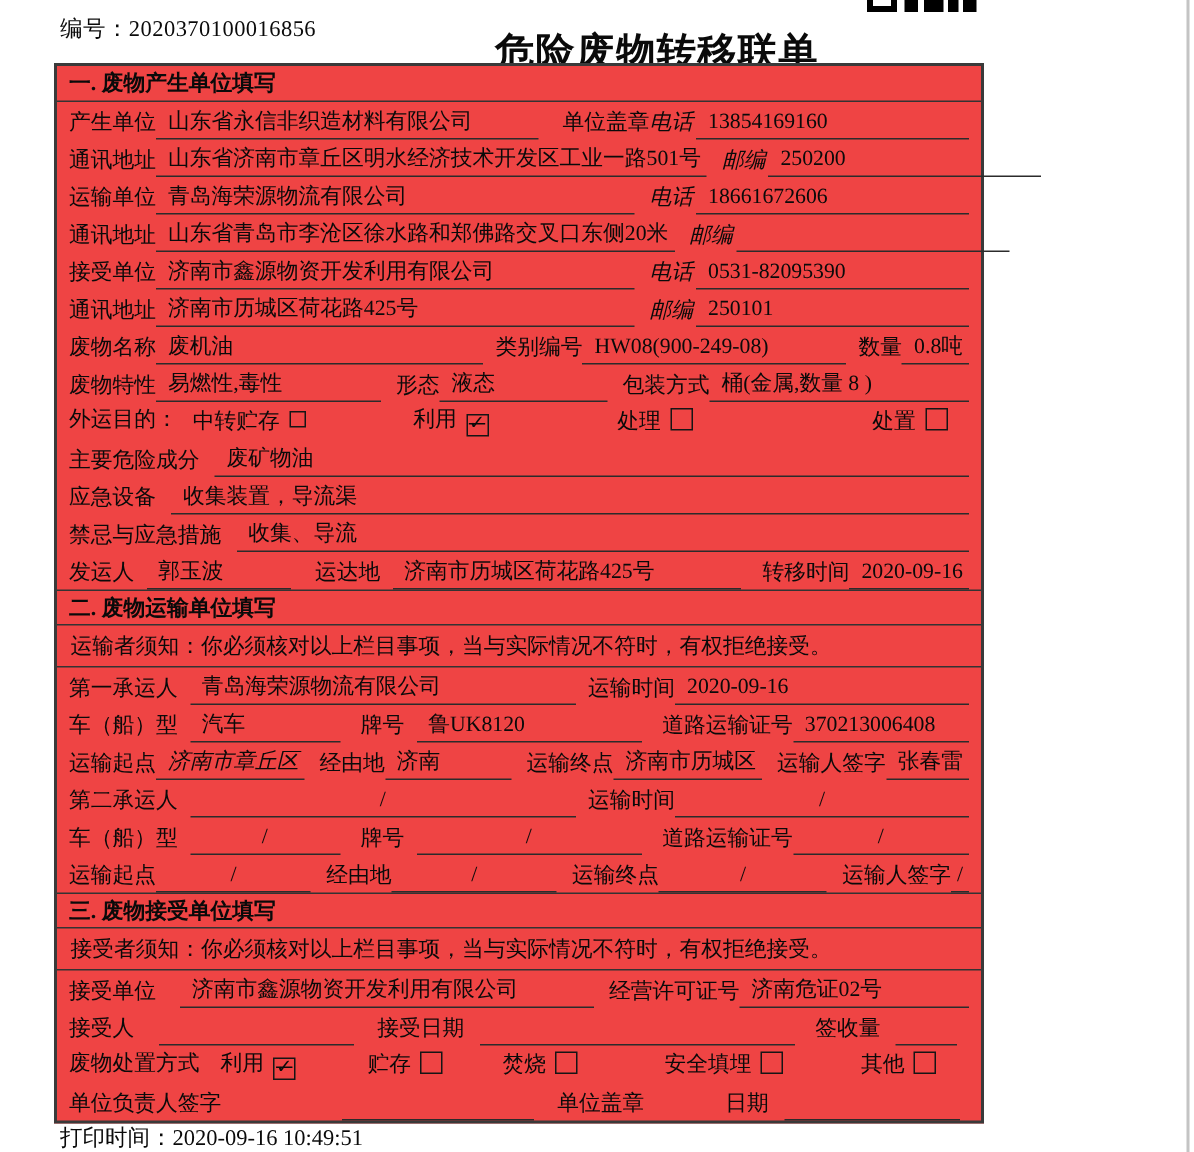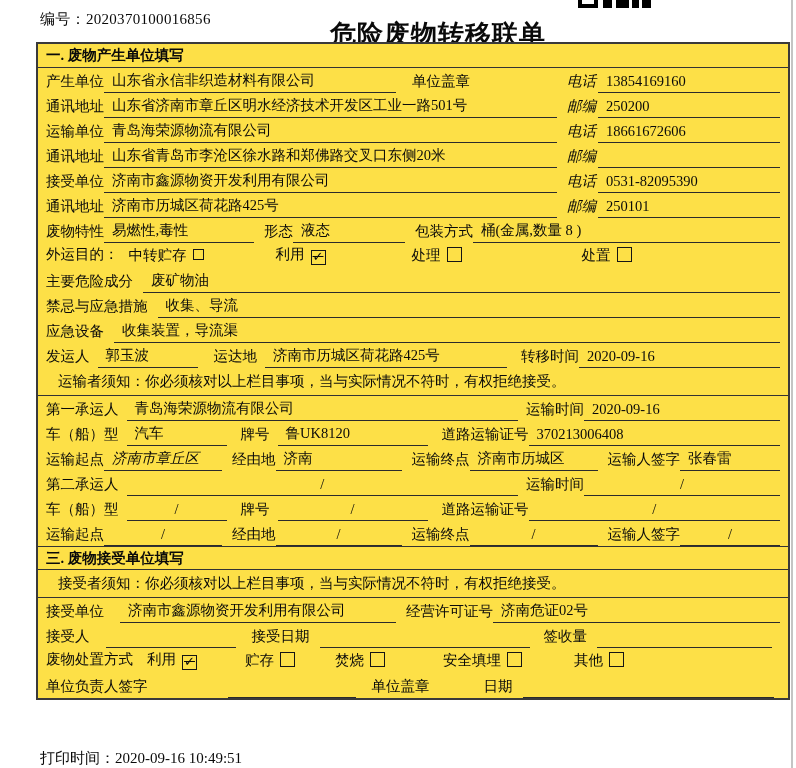--- a/index.html
+++ b/index.html
@@ -8,24 +8,24 @@
     font-family:"Liberation Serif","DejaVu Serif",serif;color:#0a0a0a;
   }
   
   .serial{position:absolute;left:40px;top:10px;font-size:15px;letter-spacing:.3px;}
   .doc-title{position:absolute;left:330px;top:17px;font-size:26px;font-weight:bold;letter-spacing:1px;}
   .qr{position:absolute;left:578px;top:0;width:74px;height:8px;}
   .qr div{position:absolute;background:#000;}
   .page-edge{position:absolute;left:791px;top:0;width:2px;height:768px;background:#c4c4c4;}
 
   
-  .form{position:absolute;left:36px;top:42px;width:754px;border:2px solid #3a3a3a;box-sizing:border-box;background:#fde047;}
+  .form{position:absolute;left:36px;top:42px;width:620px;border:2px solid #3a3a3a;box-sizing:border-box;background:#ef4444;}
   .sec{height:24px;display:flex;align-items:center;padding:0 8px;font-size:14.5px;font-weight:bold;border-bottom:1.5px solid #333;box-sizing:border-box;}
   .sec.bt{border-top:1.5px solid #333;}
-  .notice{height:28px;display:flex;align-items:center;padding:0 20px;font-size:14.5px;border-bottom:1.5px solid #333;box-sizing:border-box;}
+  .notice{height:28px;display:flex;align-items:center;padding:0 9px;font-size:14.5px;border-bottom:1.5px solid #333;box-sizing:border-box;}
   .row{height:25px;display:flex;align-items:flex-end;padding:0 8px;font-size:14.5px;box-sizing:border-box;}
   .lbl{white-space:nowrap;padding-bottom:2px;}
   .val{border-bottom:1.5px solid #2b2b2b;padding:0 4px 2px 8px;white-space:nowrap;box-sizing:border-box;min-height:18px;}
   .grow{flex:1 1 auto;}
   .c{text-align:center;padding-left:4px;}
   .rg{margin-left:auto;display:flex;align-items:flex-end;}
   .rg .val{width:182px;flex:none;}
   .rg .lbl{margin-right:2px;font-style:italic;}
 
   
@@ -107,20 +107,28 @@
 
   <div class="row">
     <span class="lbl">通讯地址</span>
     <span class="val grow" style="margin-right:10px;">济南市历城区荷花路425号</span>
     <span class="rg">
         <span class="lbl">邮编</span>
         <span class="val">250101</span>
       </span>
   </div>
 
+  <div class="row">
+    <span class="lbl">废物名称</span>
+    <span class="val" style="width:226px;">废机油</span>
+    <span class="lbl ml8">类别编号</span>
+    <span class="val" style="width:182px;">HW08(900-249-08)</span>
+    <span class="lbl ml8">数量</span>
+    <span class="val grow">0.8吨</span>
+  </div>
 
   <div class="row">
     <span class="lbl">废物特性</span>
     <span class="val" style="width:150px;">易燃性,毒性</span>
     <span class="lbl ml10">形态</span>
     <span class="val" style="width:112px;">液态</span>
     <span class="lbl ml10">包装方式</span>
     <span class="val grow">桶(金属,数量 8 )</span>
   </div>
 
@@ -131,38 +139,39 @@
     <span class="opt" style="margin-left:86px;"><span>处理</span><s class="ck"></s></span>
     <span class="opt" style="margin-left:120px;"><span>处置</span><s class="ck"></s></span>
   </div>
 
   <div class="row">
     <span class="lbl">主要危险成分</span>
     <span class="val grow ml10">废矿物油</span>
   </div>
 
   <div class="row">
+    <span class="lbl">应急设备</span>
+    <span class="val grow ml10">收集装置，导流渠</span>
+  </div>
+
+  <div class="row">
     <span class="lbl">禁忌与应急措施</span>
     <span class="val grow ml10">收集、导流</span>
-  </div>
-
-  <div class="row">
-    <span class="lbl">应急设备</span>
-    <span class="val grow ml10">收集装置，导流渠</span>
   </div>
 
   <div class="row">
     <span class="lbl">发运人</span>
     <span class="val ml8" style="width:100px;">郭玉波</span>
     <span class="lbl ml16">运达地</span>
     <span class="val ml8" style="width:242px;">济南市历城区荷花路425号</span>
     <span class="lbl ml14">转移时间</span>
     <span class="val grow">2020-09-16</span>
   </div>
 
+  <div class="sec bt">二. 废物运输单位填写</div>
   <div class="notice">运输者须知：你必须核对以上栏目事项，当与实际情况不符时，有权拒绝接受。</div>
 
   <div class="row">
     <span class="lbl">第一承运人</span>
     <span class="val grow ml8" style="margin-right:8px;">青岛海荣源物流有限公司</span>
     <span class="lbl">运输时间</span>
     <span class="val" style="width:196px;flex:none;">2020-09-16</span>
   </div>
 
   <div class="row">

